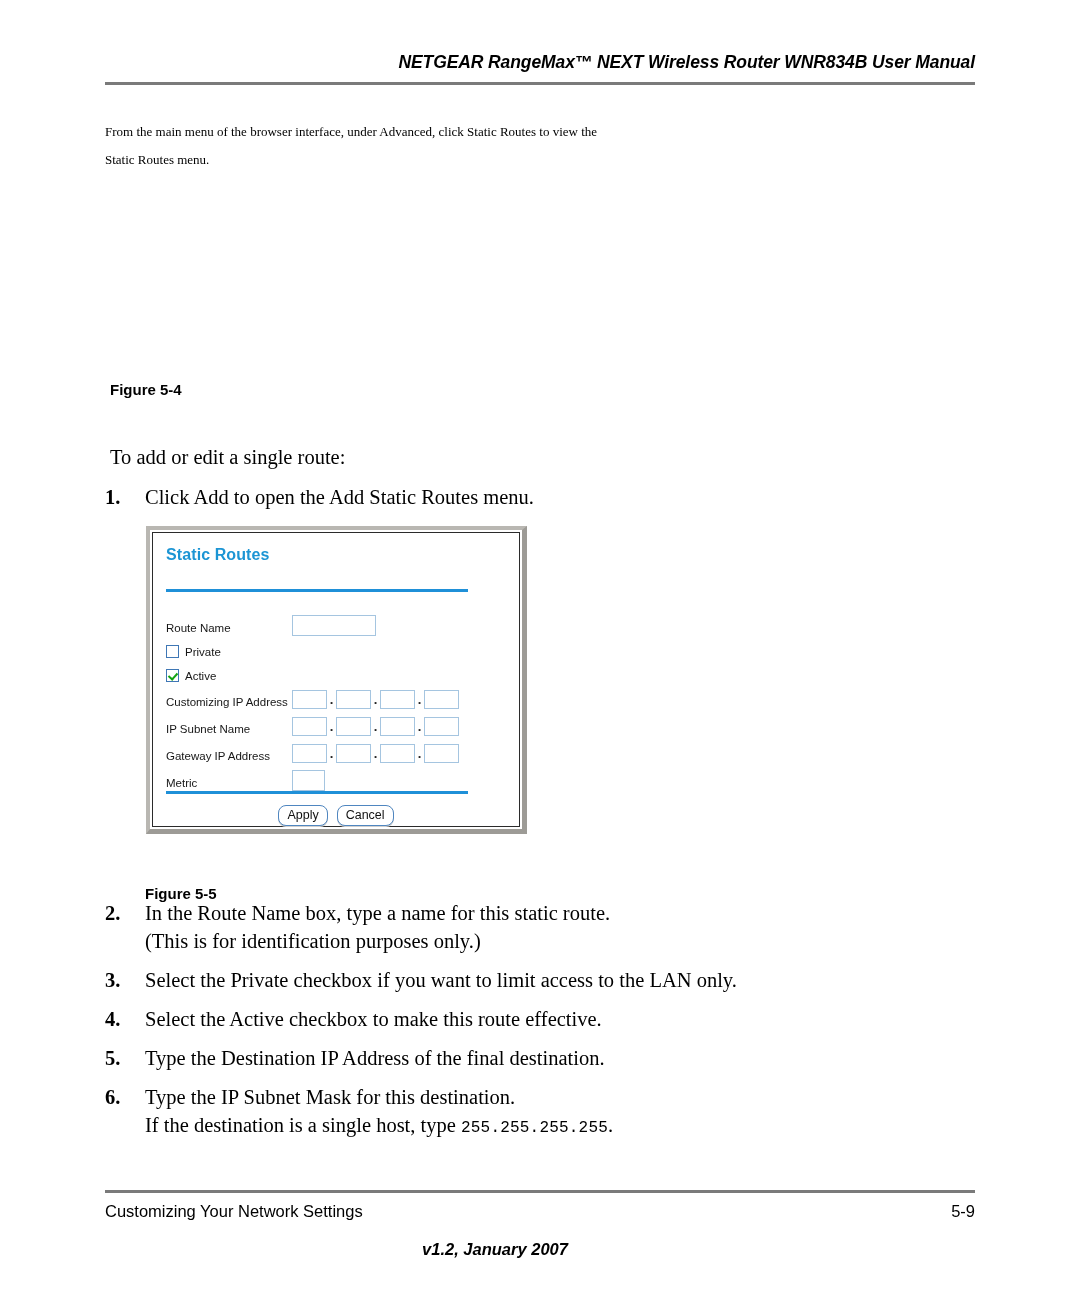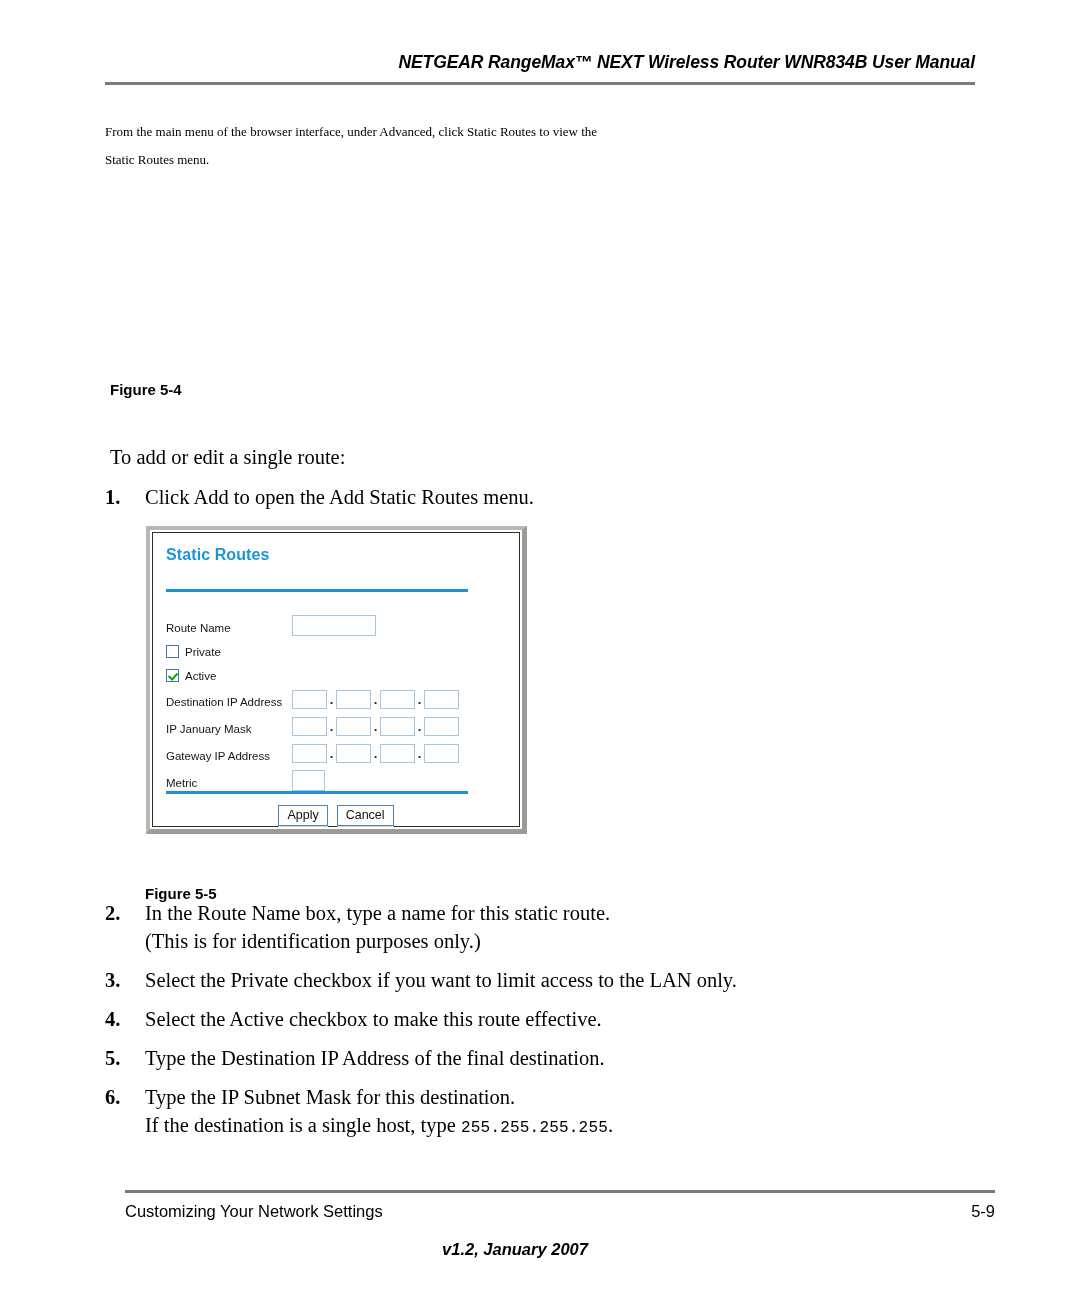--- a/index.html
+++ b/index.html
@@ -246,34 +246,33 @@
     display: flex;
     justify-content: center;
     gap: 9px;
   }
   .dlg-btn {
     font-family: "Liberation Sans", "DejaVu Sans", sans-serif;
     font-size: 12.5px;
     color: #111;
     background: #ffffff;
     border: 1px solid #4f86c0;
-    border-radius: 0;
+    border-radius: 8px;
     padding: 1px 8px 2px 8px;
     box-shadow: 0 1px 0 #cfcfcf;
     line-height: 16px;
     white-space: nowrap;
   }
 
   
   .page-footer {
     position: absolute;
     left: 105px;
     top: 1190px;
     width: 870px;
-    margin-left: 20px;
   }
   .footer-rule {
     height: 3px;
     background: #7a7a7a;
     width: 870px;
   }
   .footer-row {
     display: flex;
     justify-content: space-between;
     align-items: baseline;
@@ -336,34 +335,34 @@
       <span class="cbox"></span>
       <span class="frm-label">Private</span>
     </div>
 
     <div class="cb-row" style="top:136px;">
       <span class="cbox checked"></span>
       <span class="frm-label">Active</span>
     </div>
 
     <div class="frm-row" style="top:158px;">
-      <span class="frm-label">Destination IP Address</span>
+      <span class="frm-label">Customizing IP Address</span>
     </div>
     <div class="ip-group" style="top:157px;">
       <span class="octet"></span>
       <span class="dot-sep">.</span>
       <span class="octet"></span>
       <span class="dot-sep">.</span>
       <span class="octet"></span>
       <span class="dot-sep">.</span>
       <span class="octet"></span>
     </div>
 
     <div class="frm-row" style="top:185px;">
-      <span class="frm-label">IP January Mask</span>
+      <span class="frm-label">IP Subnet Name</span>
     </div>
     <div class="ip-group" style="top:184px;">
       <span class="octet"></span>
       <span class="dot-sep">.</span>
       <span class="octet"></span>
       <span class="dot-sep">.</span>
       <span class="octet"></span>
       <span class="dot-sep">.</span>
       <span class="octet"></span>
     </div>

